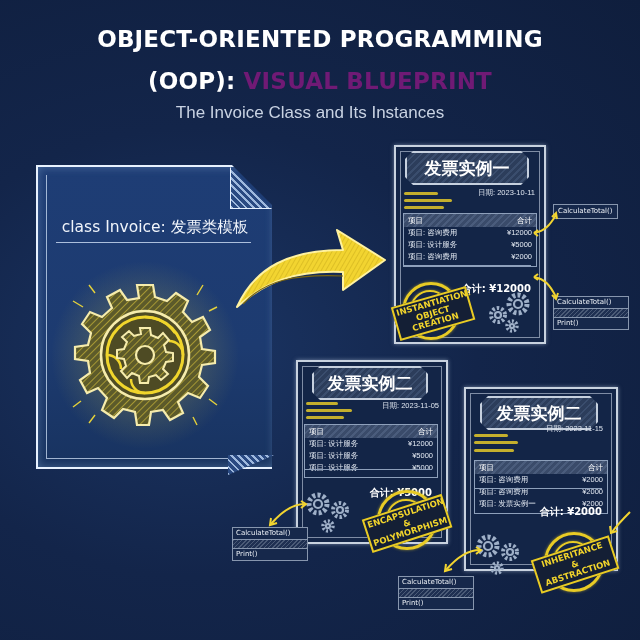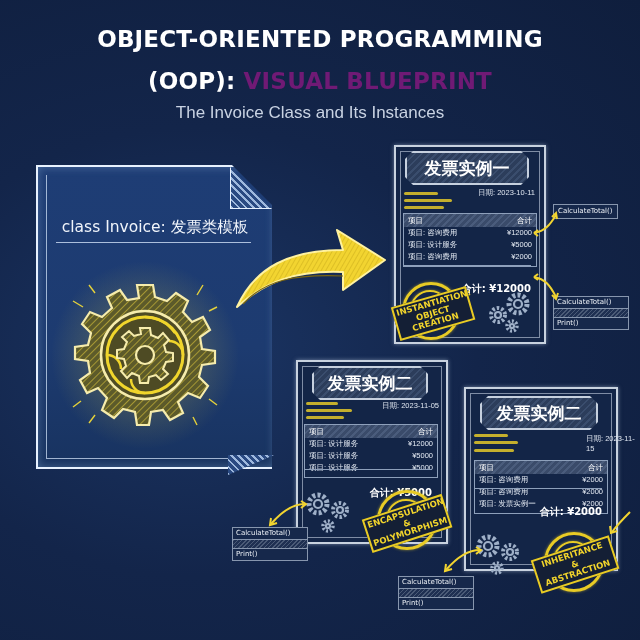--- a/index.html
+++ b/index.html
@@ -322,21 +322,21 @@
   </g>
 </svg>
 
 <div class="card" style="left:464px; top:387px; width:150px; height:180px;">
   <div class="card-inner"></div>
 </div>
 <div class="card-title" style="left:480px; top:396px; width:114px;">发票实例二</div>
 <div class="scribble" style="left:474px; top:434px; width:34px;"></div>
 <div class="scribble" style="left:474px; top:441px; width:44px;"></div>
 <div class="scribble" style="left:474px; top:449px; width:40px;"></div>
-<div class="date" style="left:546px; top:434px;margin-left:40px;">日期: 2023-11-15</div>
+<div class="date" style="left:546px; top:424px;">日期: 2023-11-15</div>
 <div class="table" style="left:474px; top:460px; width:132px; height:52px;">
   <div class="thead">
     <span>项目</span>
     <span>合计</span>
   </div>
   <div class="trow">
       <span>项目: 咨询费用</span>
       <span>¥2000</span>
     </div>
   <div class="trow">

